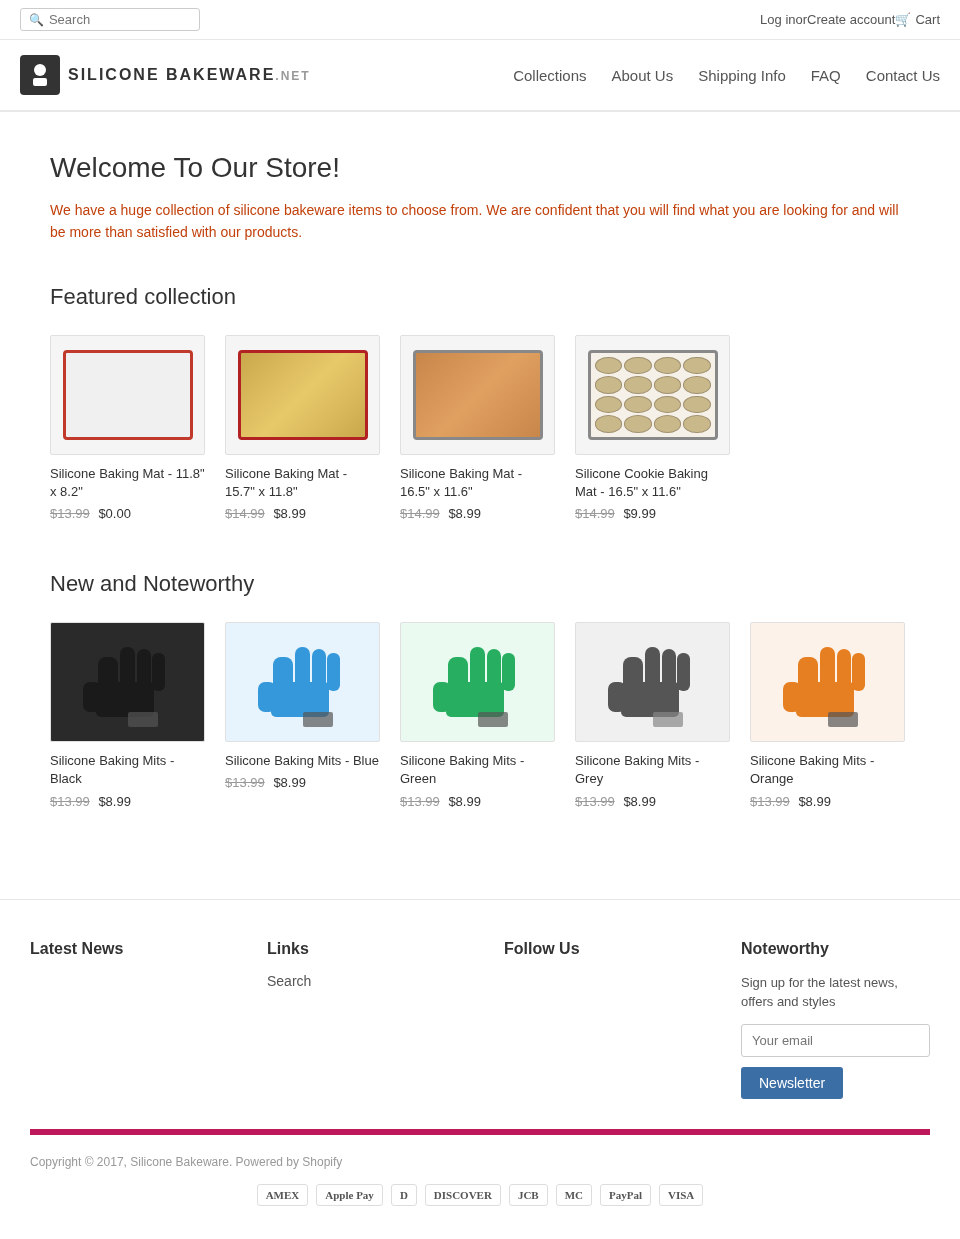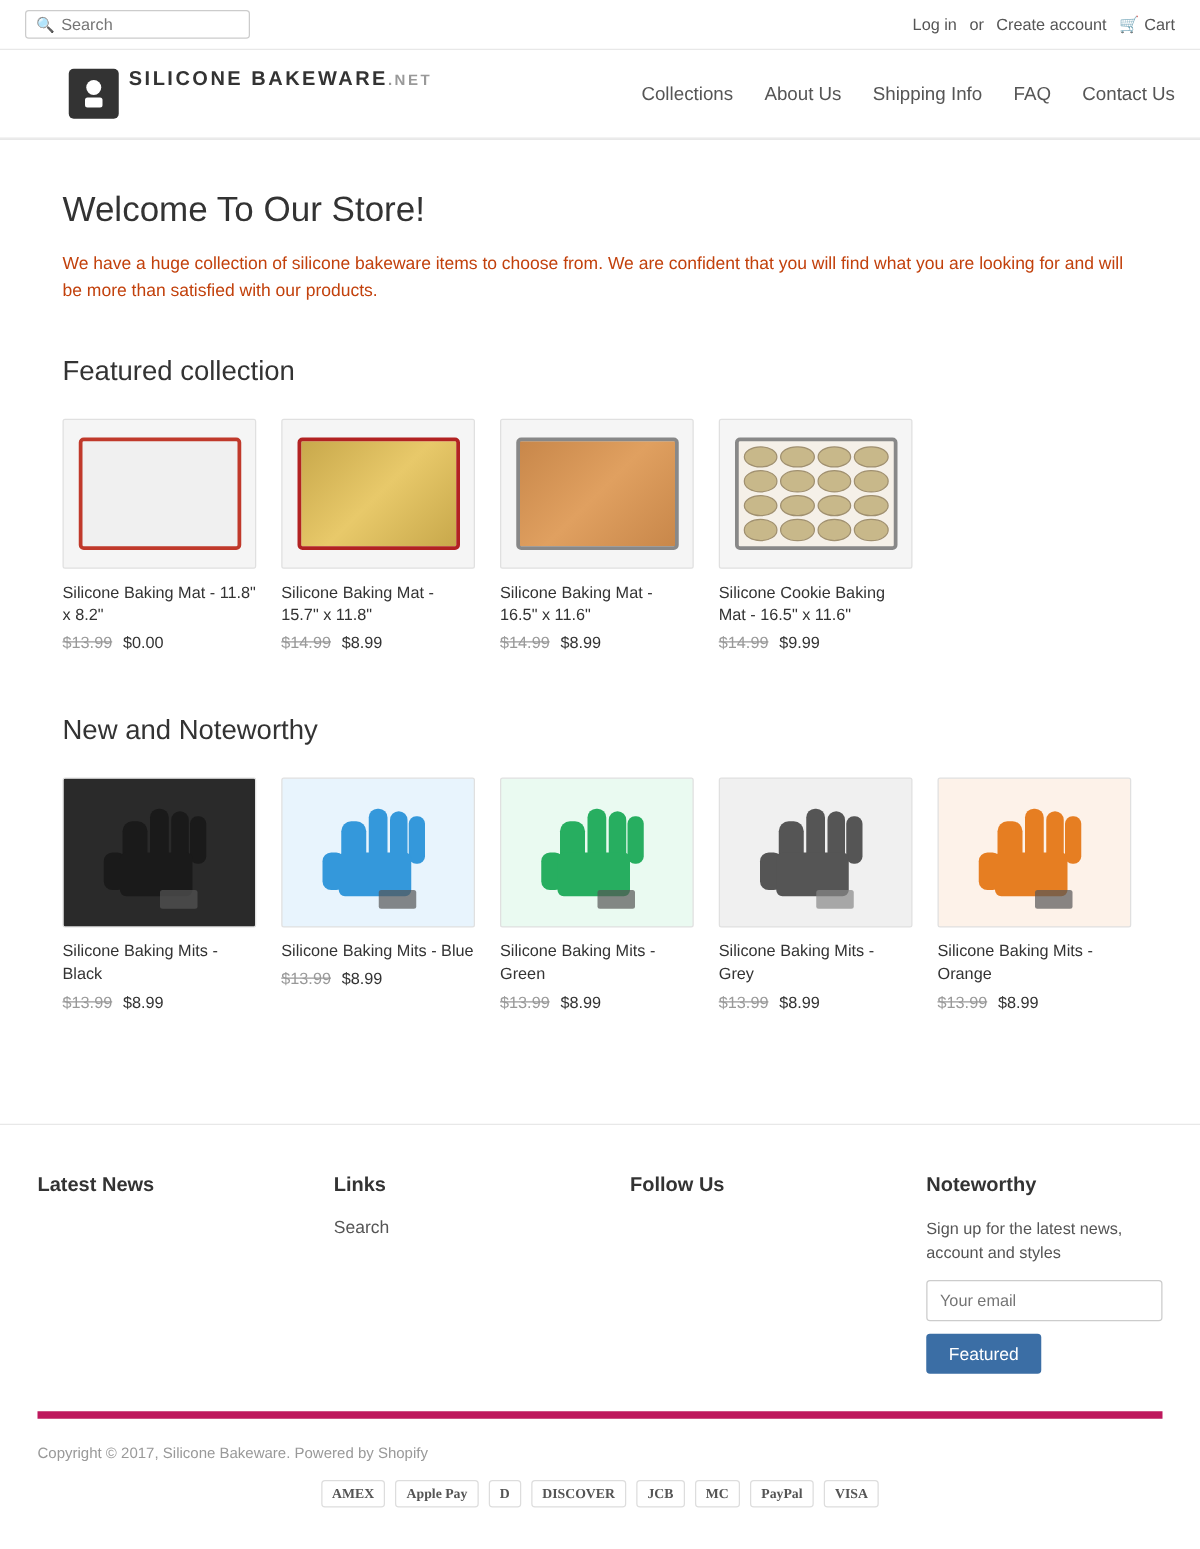--- a/index.html
+++ b/index.html
@@ -25,40 +25,38 @@
     .search-form input {
       border: none;
       outline: none;
       font-size: 13px;
       width: 140px;
       color: #555;
     }
     .top-bar-right {
       display: flex;
       align-items: center;
-      gap: 10px;
       font-size: 13px;
       color: #555;
     }
     .top-bar-right a { color: #555; text-decoration: none; }
     .cart-link { display: flex; align-items: center; gap: 4px; }
 
     
     .site-header {
       padding: 15px 20px;
       display: flex;
       justify-content: space-between;
       align-items: center;
       border-bottom: 1px solid #e8e8e8;
     }
     .logo-area {
       display: flex;
-      align-items: flex-start;
+      align-items: center;
       gap: 8px;
-      margin-left: 35px;
     }
     .logo-icon {
       width: 40px; height: 40px;
       background: #333;
       border-radius: 4px;
       display: flex; align-items: center; justify-content: center;
       color: white; font-size: 18px;
     }
     .main-nav {
       display: flex;
@@ -469,23 +467,23 @@
         <div class="footer-col-title">Links</div>
         <a href="#" class="footer-link">Search</a>
       </div>
 
       <div class="footer-col">
         <div class="footer-col-title">Follow Us</div>
       </div>
 
       <div class="footer-col">
         <div class="footer-col-title">Noteworthy</div>
-        <p class="newsletter-text">Sign up for the latest news, account and styles</p>
+        <p class="newsletter-text">Sign up for the latest news, offers and styles</p>
         <input type="email" class="email-input" placeholder="Your email" style="">
-        <button class="subscribe-btn">Featured</button>
+        <button class="subscribe-btn">Newsletter</button>
       </div>
 
     </div>
 
     <div class="footer-bottom">
       <p class="copyright">Copyright © 2017, Silicone Bakeware. Powered by Shopify</p>
       <div class="payment-icons">
         <span class="payment-icon">AMEX</span>
         <span class="payment-icon">Apple Pay</span>
         <span class="payment-icon">D</span>

